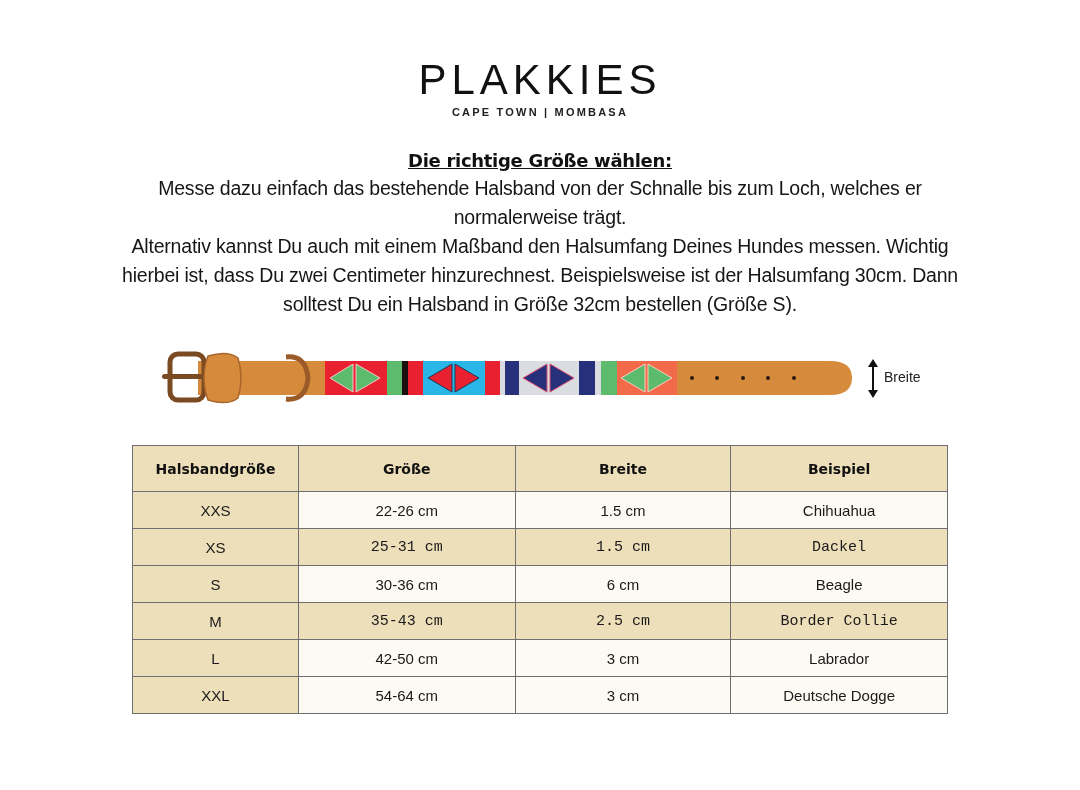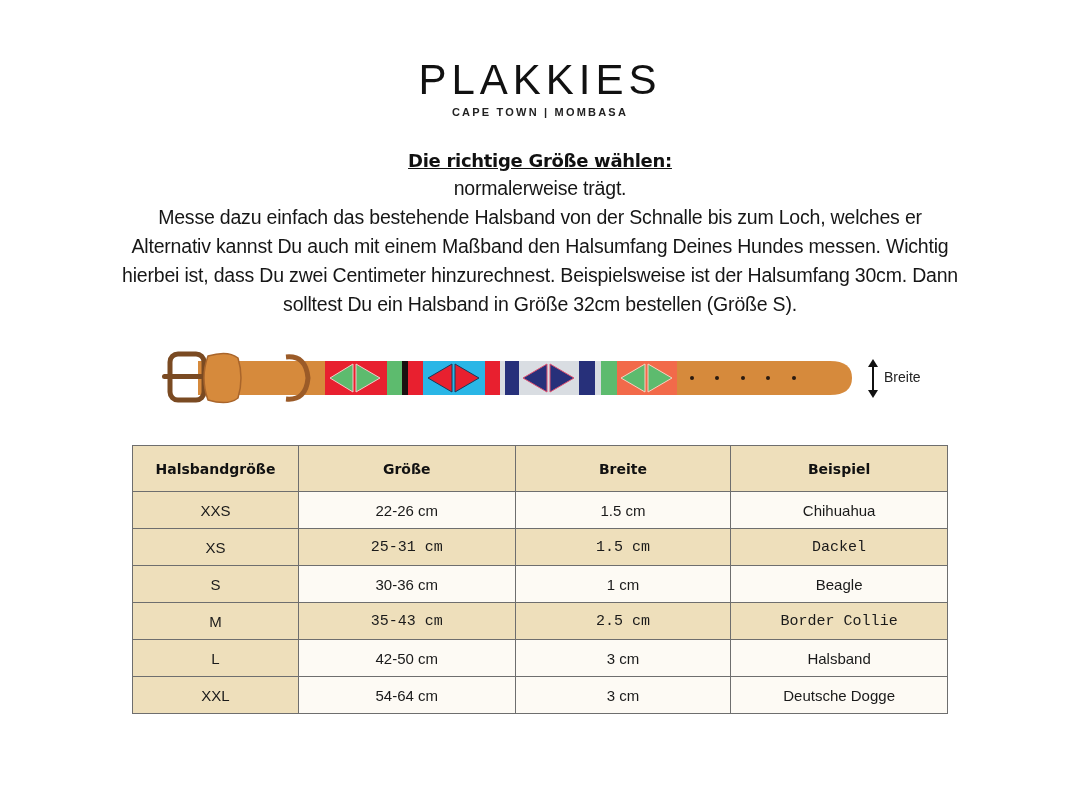--- a/index.html
+++ b/index.html
@@ -29,22 +29,22 @@
 </head>
 <body>
 
 <div class="logo">
   <div class="logo-title">PLAKKIES</div>
   <div class="logo-sub">CAPE TOWN | MOMBASA</div>
 </div>
 
 <div class="intro">
   <div class="intro-heading">Die richtige Größe wählen:</div>
+  <div class="intro-text">Messe dazu einfach das bestehende Halsband von der Schnalle bis zum Loch, welches er</div>
   <div class="intro-text">normalerweise trägt.</div>
-  <div class="intro-text">Messe dazu einfach das bestehende Halsband von der Schnalle bis zum Loch, welches er</div>
   <div class="intro-text">Alternativ kannst Du auch mit einem Maßband den Halsumfang Deines Hundes messen. Wichtig</div>
   <div class="intro-text">hierbei ist, dass Du zwei Centimeter hinzurechnest. Beispielsweise ist der Halsumfang 30cm. Dann</div>
   <div class="intro-text">solltest Du ein Halsband in Größe 32cm bestellen (Größe S).</div>
 </div>
 
 <div class="collar-wrap">
   <svg width="780" height="62" viewBox="0 0 780 62" xmlns="http://www.w3.org/2000/svg">
 
     <path d="M40 13 H672 Q694 13 694 30 Q694 47 672 47 H40 Z" fill="#d68a3c"></path>
 
@@ -113,34 +113,34 @@
     </tr>
     <tr class="even">
       <td class="c1">XS</td>
       <td class="cx">25-31 cm</td>
       <td class="cx">1.5 cm</td>
       <td class="cx">Dackel</td>
     </tr>
     <tr class="odd">
       <td class="c1">S</td>
       <td class="cx">30-36 cm</td>
-      <td class="cx">1 cm</td>
+      <td class="cx">6 cm</td>
       <td class="cx">Beagle</td>
     </tr>
     <tr class="even">
       <td class="c1">M</td>
       <td class="cx">35-43 cm</td>
       <td class="cx">2.5 cm</td>
       <td class="cx">Border Collie</td>
     </tr>
     <tr class="odd">
       <td class="c1">L</td>
       <td class="cx">42-50 cm</td>
       <td class="cx">3 cm</td>
-      <td class="cx">Halsband</td>
+      <td class="cx">Labrador</td>
     </tr>
     <tr class="odd">
       <td class="c1">XXL</td>
       <td class="cx">54-64 cm</td>
       <td class="cx">3 cm</td>
       <td class="cx">Deutsche Dogge</td>
     </tr>
   </tbody>
 </table>
 

